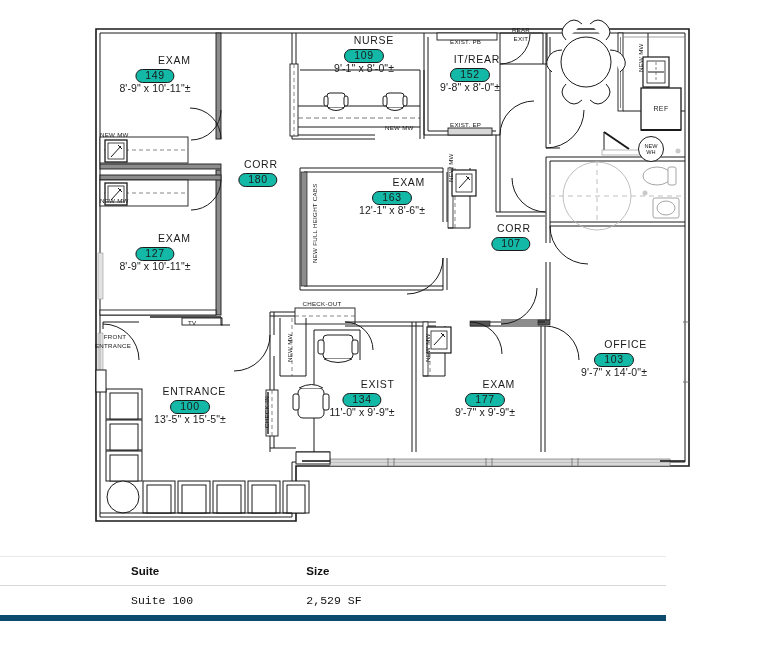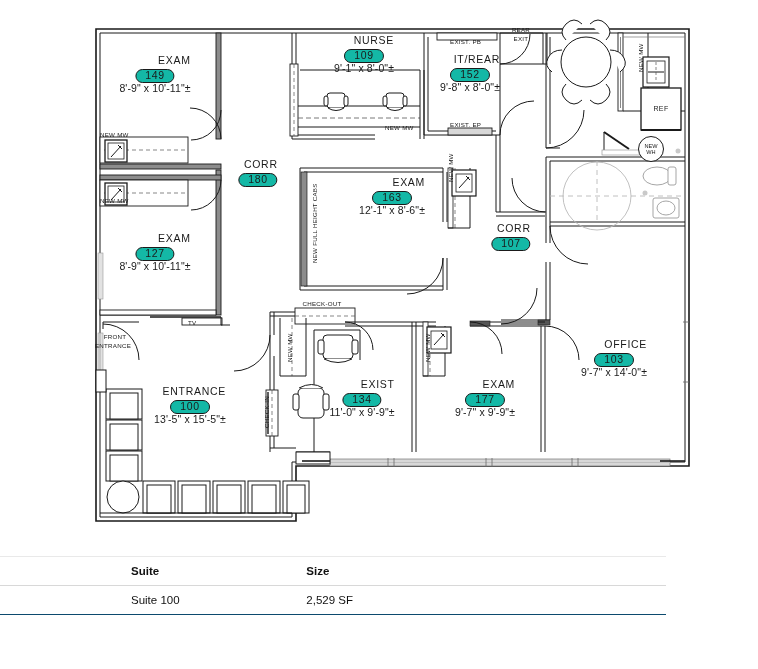--- a/index.html
+++ b/index.html
@@ -86,21 +86,21 @@
     width: 666px;
   }
   #suite-table table { width: 100%; border-collapse: collapse; }
   #suite-table th, #suite-table td {
     text-align: left;
     font-size: 11.5px;
     color: #111;
     padding: 8px 0 8px 0;
   }
   #suite-table th { font-weight: bold; border-bottom: 1px solid #d8d8d8; }
-  #suite-table td { font-weight: 400; border-bottom: 1px solid #0c4a6e; }
+  #suite-table td { font-weight: 400; border-bottom: 6px solid #0c4a6e; font-family: Liberation Mono, monospace; }
   #suite-table thead tr { border-top: 1px solid #e9e9e9; }
   .col-suite { width: 46%; padding-left: 131px !important; }
   .col-size  { width: 54%; padding-left: 0 !important; }
   th.col-size, td.col-size { padding-left: 0 !important; }
 </style>
 </head>
 <body>
 
 <div id="page">
 

